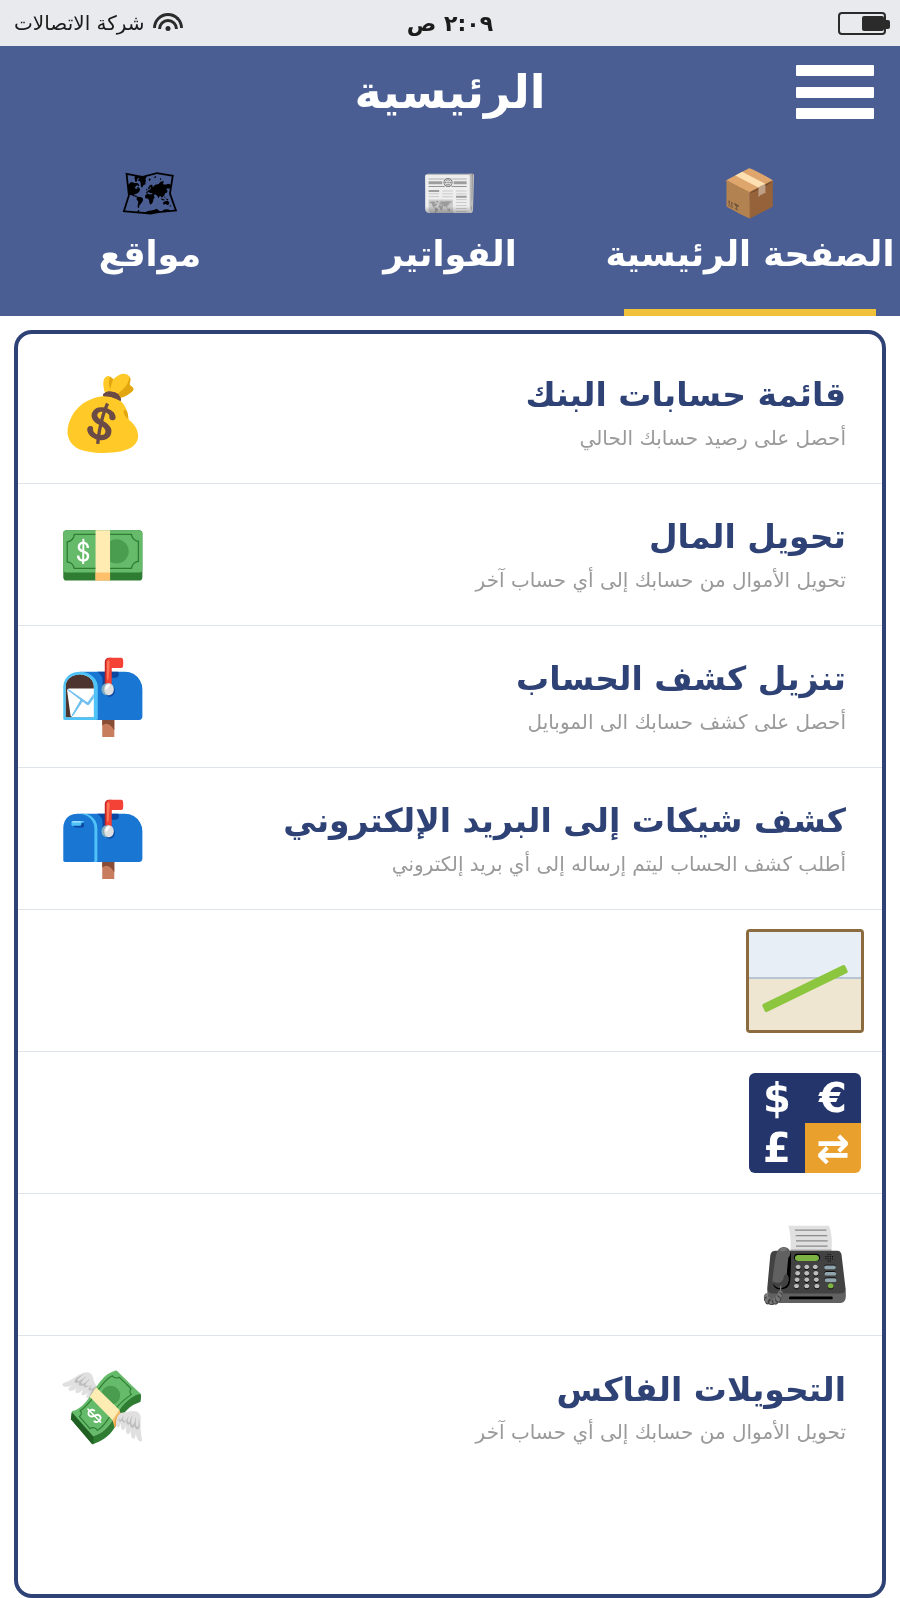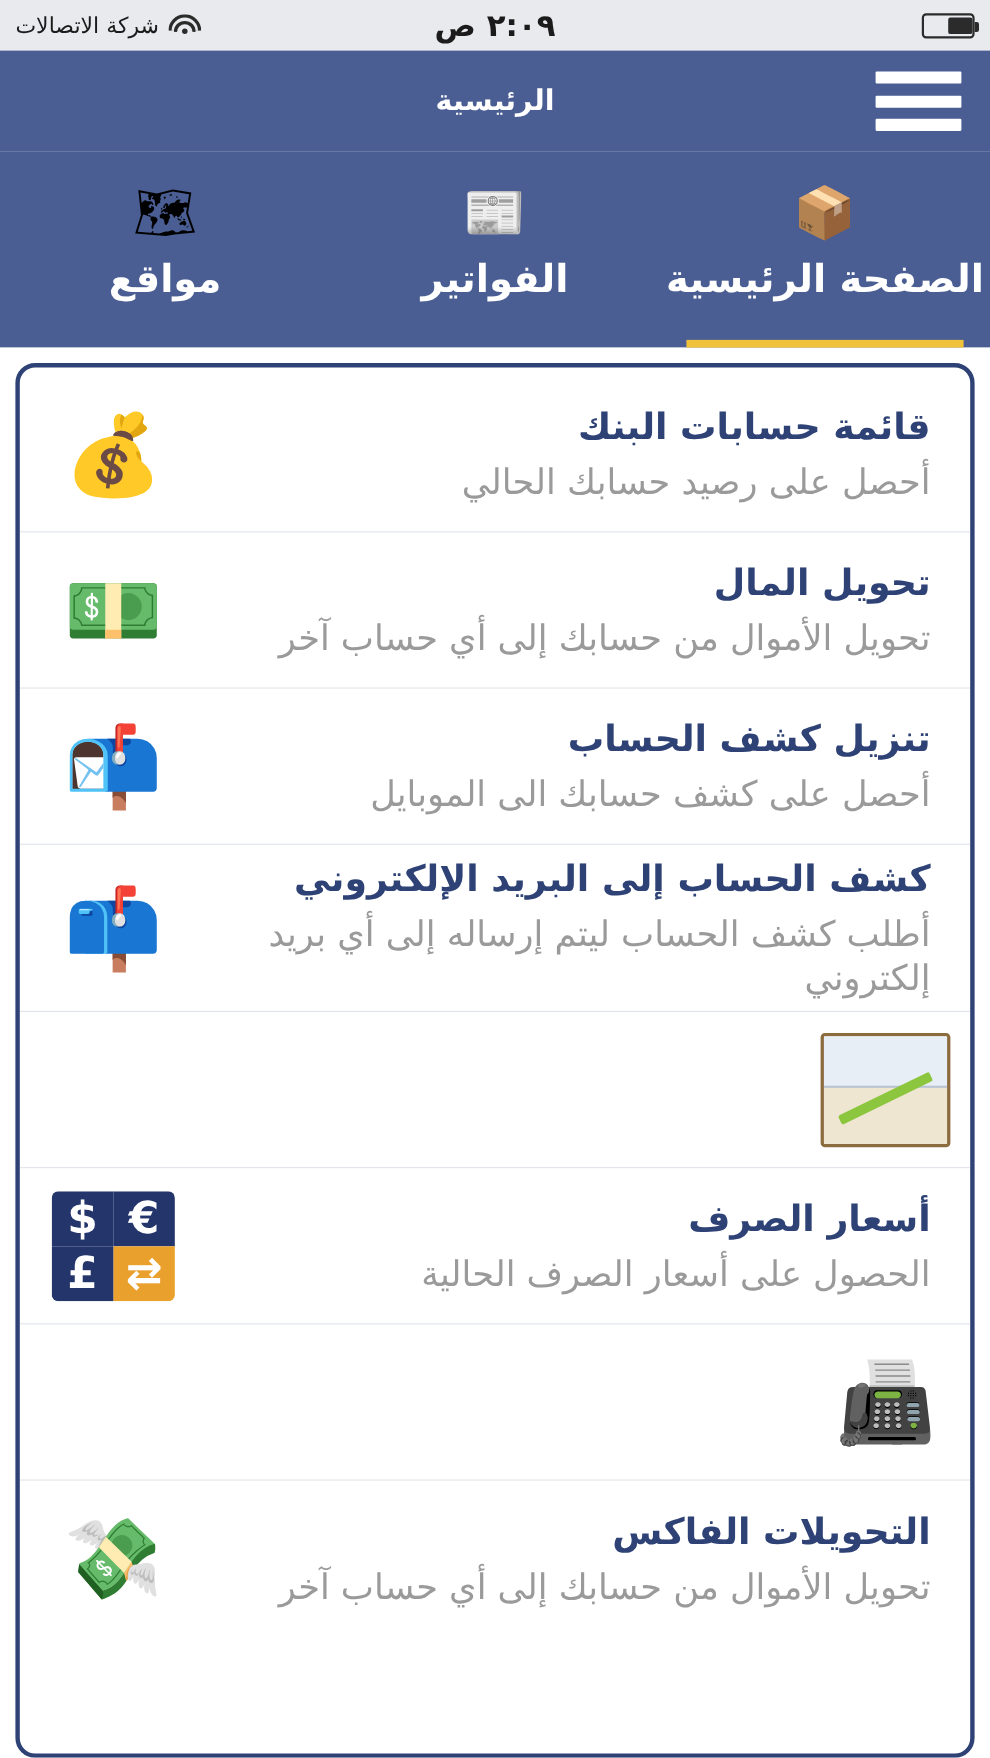--- a/index.html
+++ b/index.html
@@ -57,21 +57,21 @@
     width: 22px;
     background: #2b2b2b;
     margin-left: 2px;
     border-radius: 2px;
   }
   .status-time {
     position: absolute;
     left: 0;
     right: 0;
     text-align: center;
-    font-size: 28px;
+    font-size: 22px;
     font-weight: bold;
     pointer-events: none;
   }
   .status-right {
     display: flex;
     align-items: center;
     gap: 10px;
     font-size: 20px;
     z-index: 2;
   }
@@ -102,21 +102,21 @@
     background: #4a5e93;
     display: flex;
     align-items: center;
     position: relative;
     box-sizing: border-box;
   }
   .page-title {
     width: 100%;
     text-align: center;
     color: #ffffff;
-    font-size: 26px;
+    font-size: 46px;
     font-weight: bold;
   }
   .hamburger {
     position: absolute;
     right: 26px;
     top: 50%;
     transform: translateY(-50%);
     width: 78px;
     height: 54px;
     display: flex;
@@ -217,21 +217,21 @@
     box-sizing: border-box;
   }
   .row-title {
     color: #2e4276;
     font-size: 33px;
     font-weight: bold;
     line-height: 1.25;
   }
   .row-sub {
     color: #9a9a9a;
-    font-size: 32px;
+    font-size: 20px;
     margin-top: 10px;
     line-height: 1.25;
   }
 
   
   .icon-exchange {
     width: 112px;
     height: 100px;
     display: grid;
     grid-template-columns: 1fr 1fr;
@@ -344,41 +344,37 @@
     <div class="row">
       <div class="row-text">
         <div class="row-title">تنزيل كشف الحساب</div>
         <div class="row-sub">أحصل على كشف حسابك الى الموبايل</div>
       </div>
       <div class="row-icon">📬</div>
     </div>
 
     <div class="row">
       <div class="row-text">
-        <div class="row-title">كشف الحساب إلى البريد الإلكتروني</div>
+        <div class="row-title">كشف شيكات إلى البريد الإلكتروني</div>
         <div class="row-sub">أطلب كشف الحساب ليتم إرساله إلى أي بريد إلكتروني</div>
       </div>
       <div class="row-icon">📫</div>
     </div>
 
     <div class="row">
       <div class="row-icon">
         <div class="icon-check">
           <div class="top"></div>
           <div class="bot"></div>
           <div class="pen"></div>
         </div>
       </div>
     </div>
 
     <div class="row">
-      <div class="row-text">
-        <div class="row-title">أسعار الصرف</div>
-        <div class="row-sub">الحصول على أسعار الصرف الحالية</div>
-      </div>
       <div class="row-icon">
         <div class="icon-exchange">
           <div>€</div>
           <div>$</div>
           <div class="amber">⇄</div>
           <div>£</div>
         </div>
       </div>
     </div>
 

